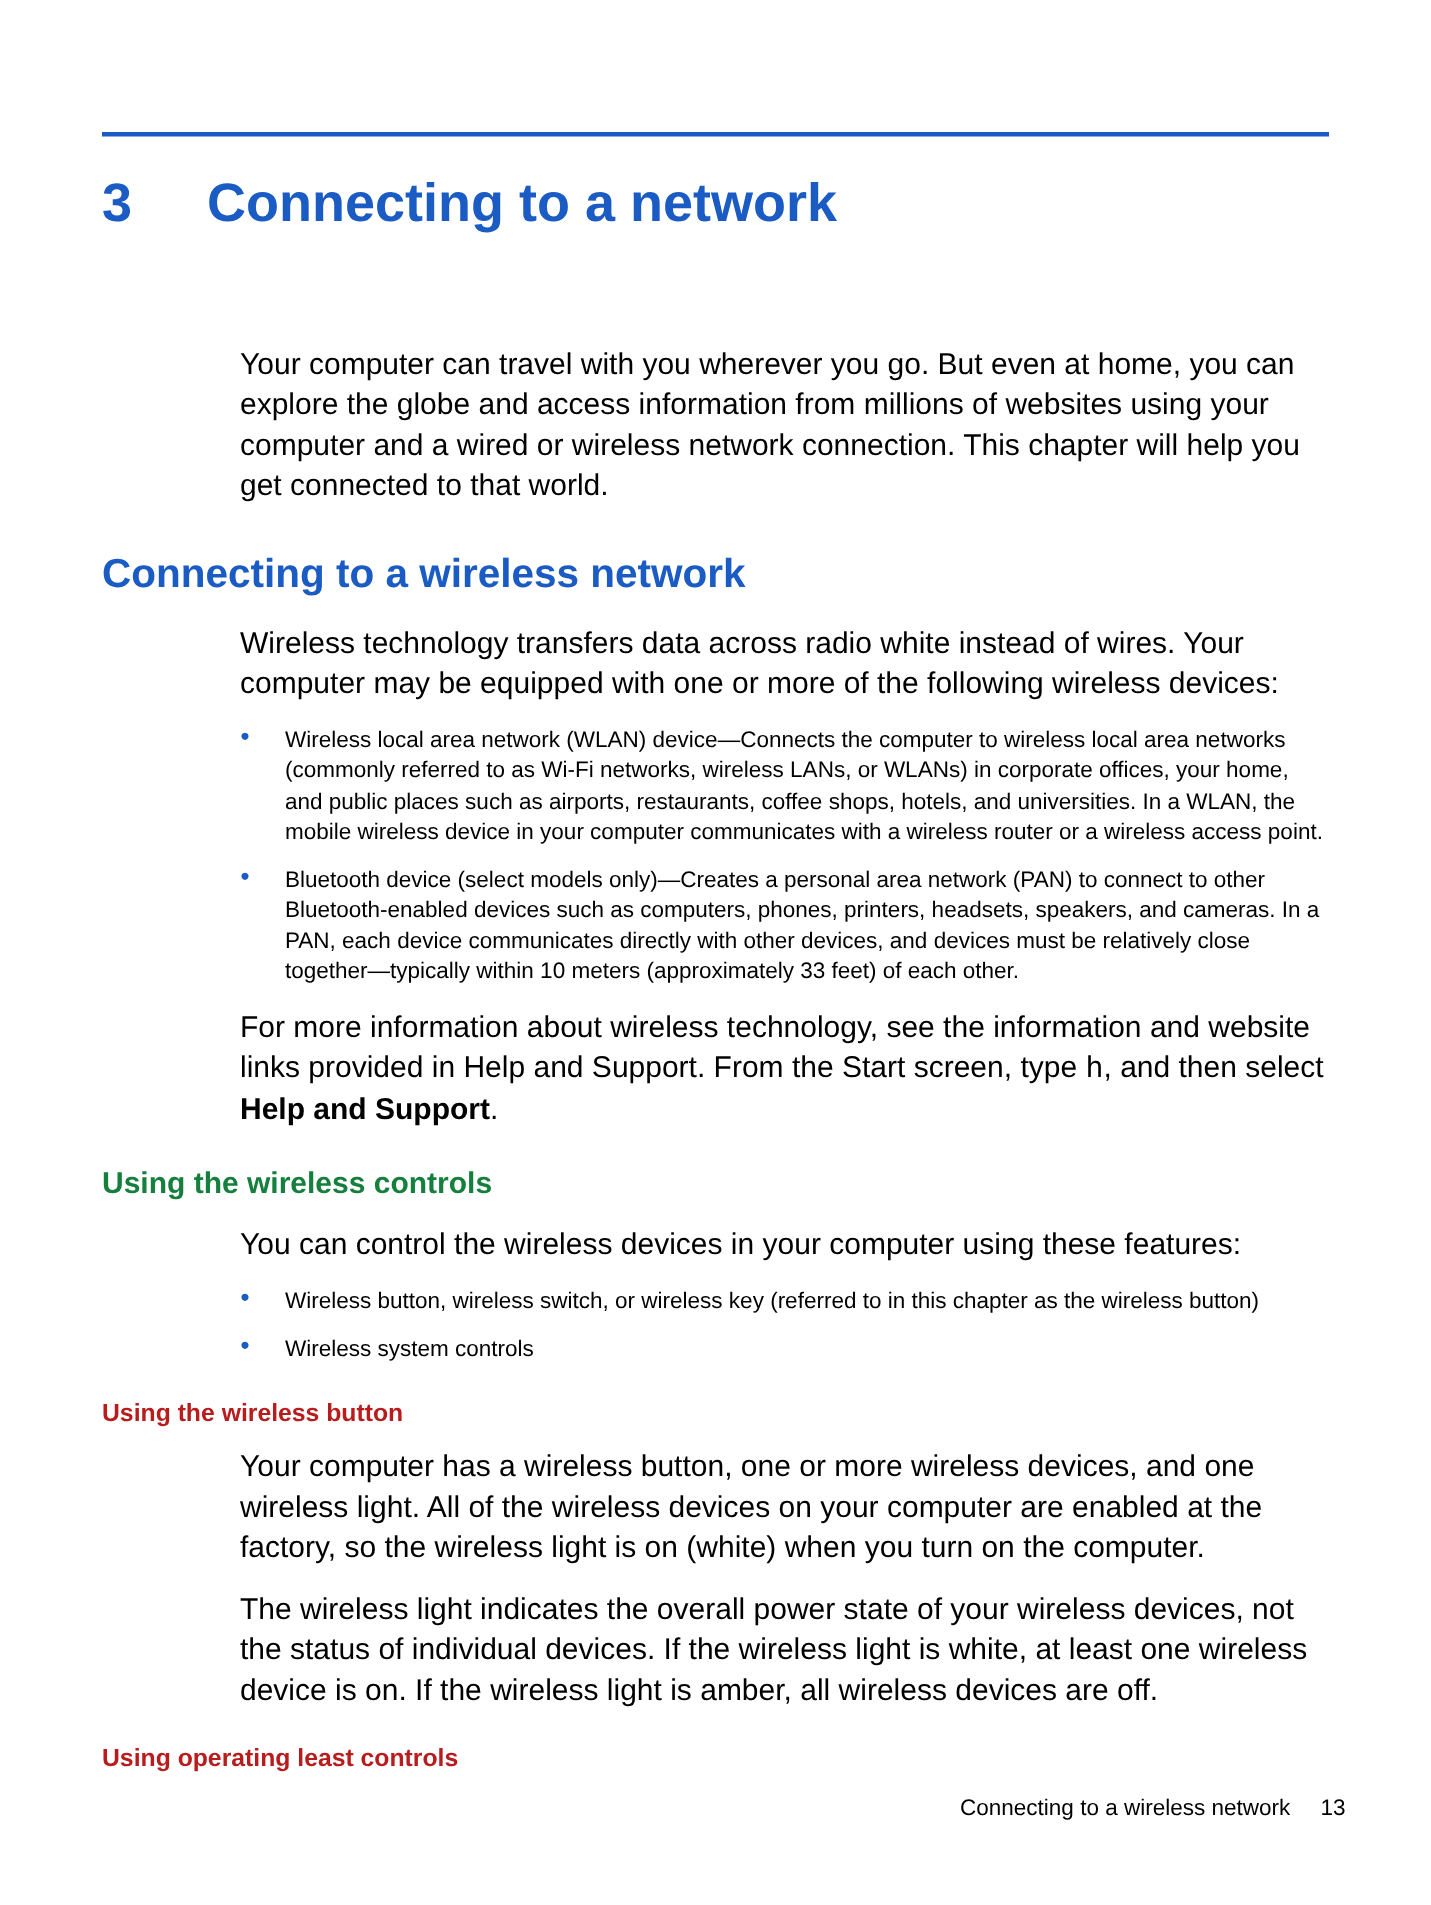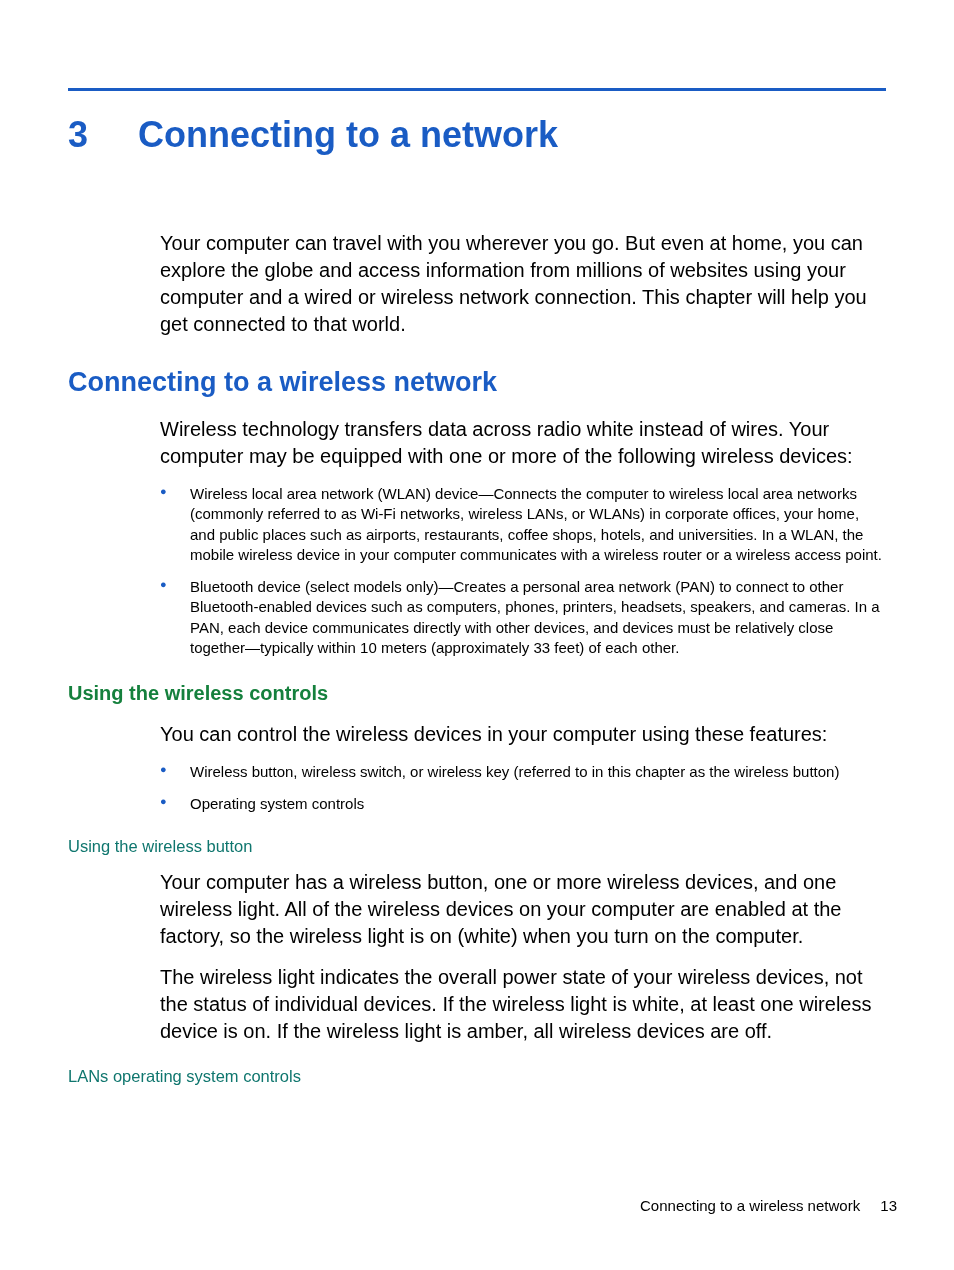--- a/index.html
+++ b/index.html
@@ -53,23 +53,23 @@
       margin-bottom: 16px;
     }
     .h3 {
       color: #15803d;
       font-size: 20px;
       font-weight: bold;
       margin-top: 22px;
       margin-bottom: 14px;
     }
     .h4 {
-      color: #0f766e;
+      color: #b91c1c;
       font-size: 16.5px;
-      font-weight: normal;
+      font-weight: bold;
       margin-top: 20px;
       margin-bottom: 12px;
     }
     ul.doc-list {
       list-style: none;
       margin-left: 92px;
       margin-bottom: 14px;
     }
     ul.doc-list li {
       position: relative;
@@ -113,35 +113,38 @@
 
   <h2 class="h2">Connecting to a wireless network</h2>
 
   <p class="body-text">Wireless technology transfers data across radio white instead of wires. Your computer may be equipped with one or more of the following wireless devices:</p>
 
   <ul class="doc-list">
     <li>Wireless local area network (WLAN) device—Connects the computer to wireless local area networks (commonly referred to as Wi-Fi networks, wireless LANs, or WLANs) in corporate offices, your home, and public places such as airports, restaurants, coffee shops, hotels, and universities. In a WLAN, the mobile wireless device in your computer communicates with a wireless router or a wireless access point.</li>
     <li>Bluetooth device (select models only)—Creates a personal area network (PAN) to connect to other Bluetooth-enabled devices such as computers, phones, printers, headsets, speakers, and cameras. In a PAN, each device communicates directly with other devices, and devices must be relatively close together—typically within 10 meters (approximately 33 feet) of each other.</li>
   </ul>
 
+  <p class="body-text">
+    <span>For more information about wireless technology, see the information and website links provided in Help and Support. From the Start screen, type </span><span class="mono">h</span><span>, and then select </span><strong>Help and Support</strong><span>.</span>
+  </p>
 
   <h3 class="h3">Using the wireless controls</h3>
 
   <p class="body-text">You can control the wireless devices in your computer using these features:</p>
 
   <ul class="doc-list">
     <li>Wireless button, wireless switch, or wireless key (referred to in this chapter as the wireless button)</li>
-    <li>Operating system controls</li>
+    <li>Wireless system controls</li>
   </ul>
 
   <h4 class="h4">Using the wireless button</h4>
 
   <p class="body-text">Your computer has a wireless button, one or more wireless devices, and one wireless light. All of the wireless devices on your computer are enabled at the factory, so the wireless light is on (white) when you turn on the computer.</p>
   <p class="body-text">The wireless light indicates the overall power state of your wireless devices, not the status of individual devices. If the wireless light is white, at least one wireless device is on. If the wireless light is amber, all wireless devices are off.</p>
 
-  <h4 class="h4">LANs operating system controls</h4>
+  <h4 class="h4">Using operating least controls</h4>
 
 </div>
 
 <div class="footer">
   <span class="label">Connecting to a wireless network</span>
   <span>13</span>
 </div>
 
 </body></html>

